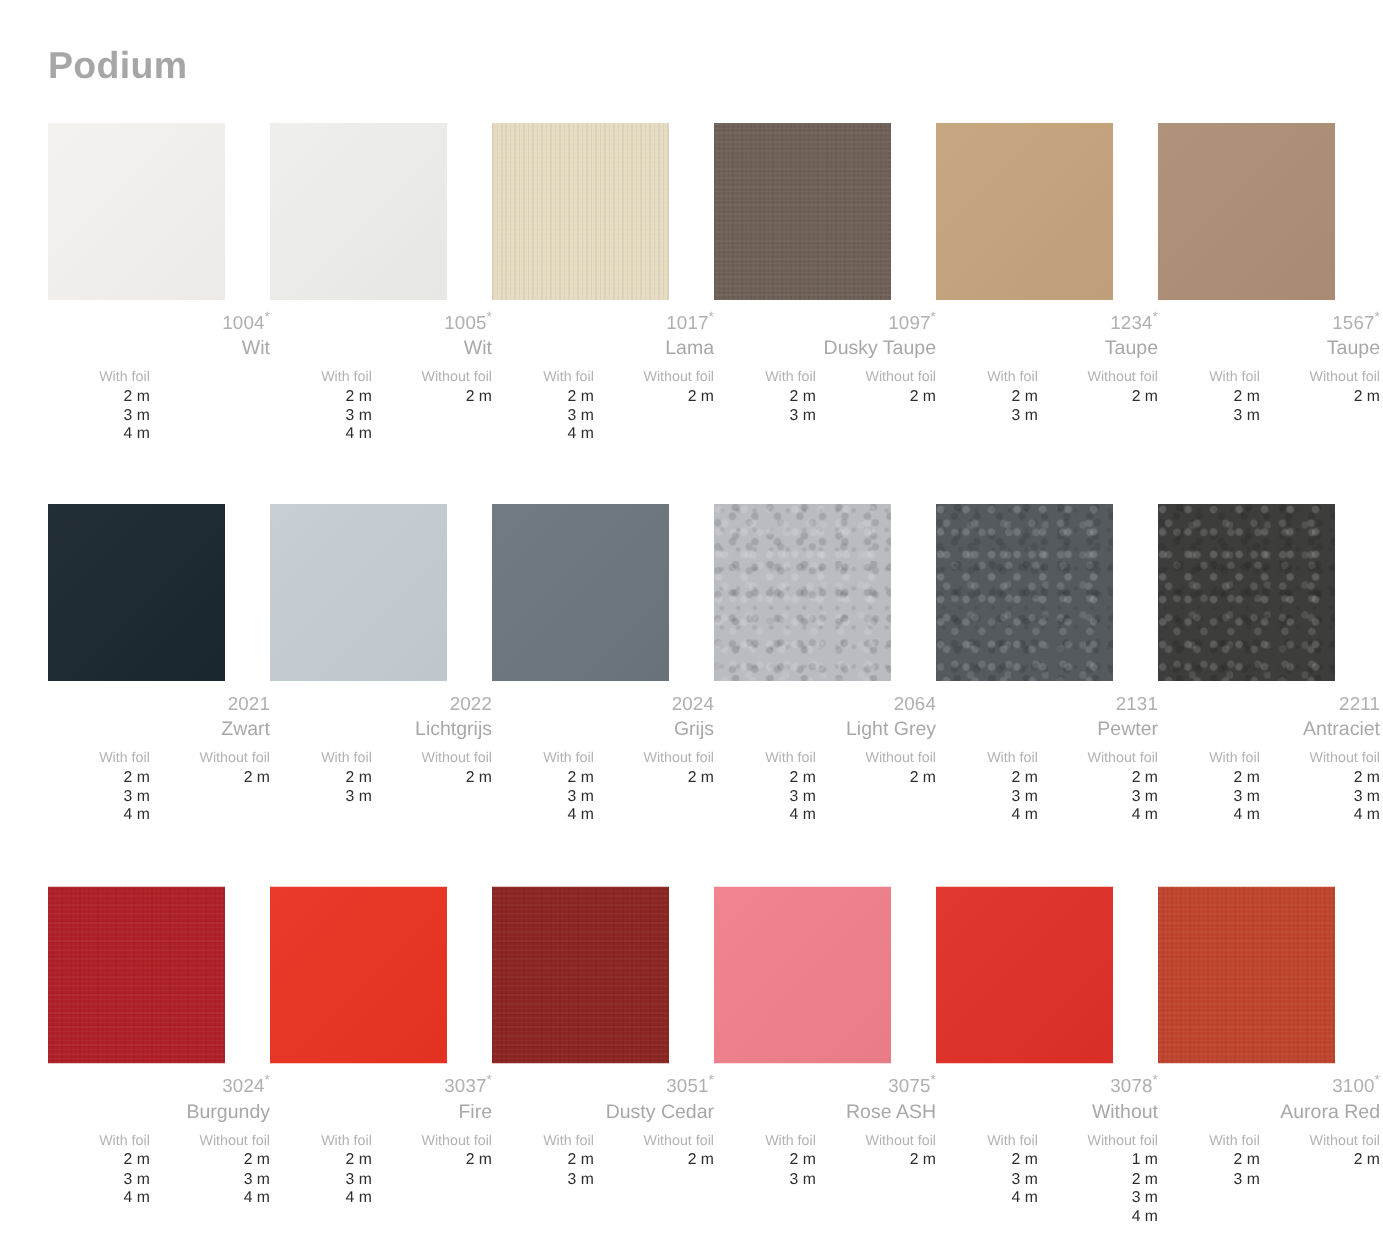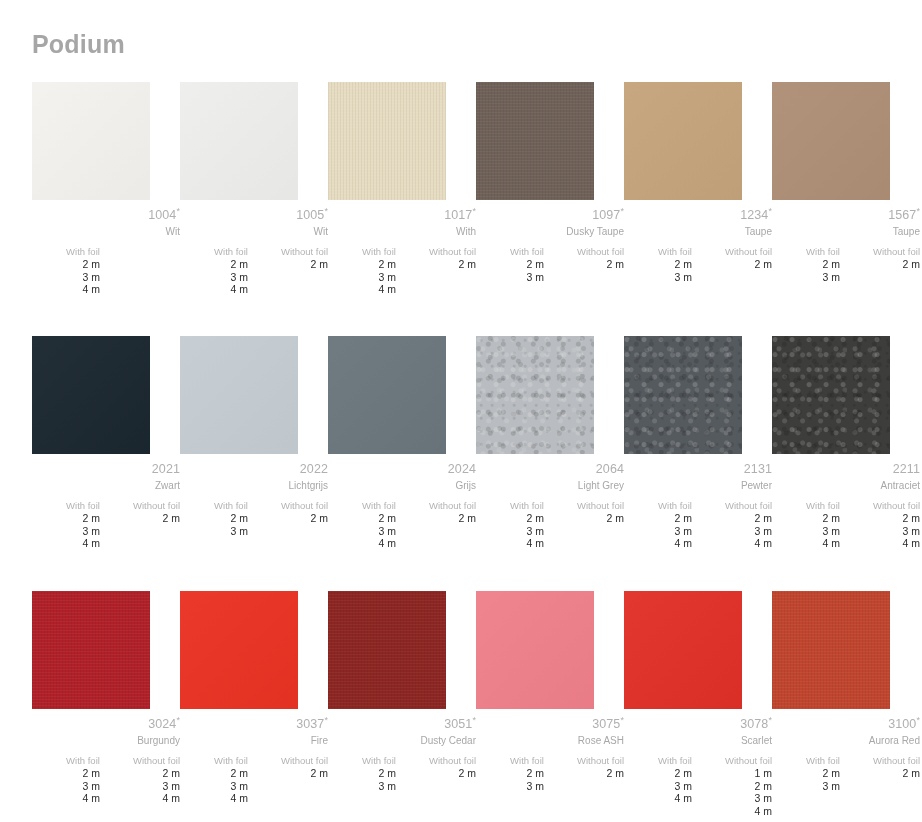--- a/index.html
+++ b/index.html
@@ -79,21 +79,21 @@
     line-height: 15px;
     letter-spacing: 0.1px;
     white-space: nowrap;
   }
   .code .star {
     font-size: 9px;
     vertical-align: super;
     line-height: 0;
   }
   .name {
-    font-size: 10px;
+    font-size: 13px;
     color: #a8a8a8;
     line-height: 15px;
     margin-top: 1px;
     white-space: nowrap;
   }
 
   .foils {
     display: flex;
     flex-direction: row;
     margin-top: 7px;
@@ -167,21 +167,21 @@
               </div>
             </div>
           </div>
         </div>
         <div class="cell">
           <div class="swatch">
             <div class="tex" style="background-color:#e6dcc2;background-image:repeating-linear-gradient(0deg, rgba(255,255,255,0.045) 0 1px, transparent 1px 3px),repeating-linear-gradient(90deg, rgba(0,0,0,0.05) 0 1px, transparent 1px 3px);"></div>
           </div>
           <div class="meta">
             <div class="code">1017<span class="star">*</span></div>
-            <div class="name">With</div>
+            <div class="name">Lama</div>
             <div class="foils">
               <div class="foilcol with">
                 <div class="foil-head">With foil</div>
                 <div class="size">2 m</div>
                 <div class="size">3 m</div>
                 <div class="size">4 m</div>
               </div>
               <div class="foilcol without">
                 <div class="foil-head">Without foil</div>
                 <div class="size">2 m</div>
@@ -465,21 +465,21 @@
               </div>
             </div>
           </div>
         </div>
         <div class="cell">
           <div class="swatch">
             <div class="tex" style="background-color:#e03028;background-image:linear-gradient(135deg, rgba(255,255,255,0.035), rgba(0,0,0,0.03));"></div>
           </div>
           <div class="meta">
             <div class="code">3078<span class="star">*</span></div>
-            <div class="name">Scarlet</div>
+            <div class="name">Without</div>
             <div class="foils">
               <div class="foilcol with">
                 <div class="foil-head">With foil</div>
                 <div class="size">2 m</div>
                 <div class="size">3 m</div>
                 <div class="size">4 m</div>
               </div>
               <div class="foilcol without">
                 <div class="foil-head">Without foil</div>
                 <div class="size">1 m</div>

